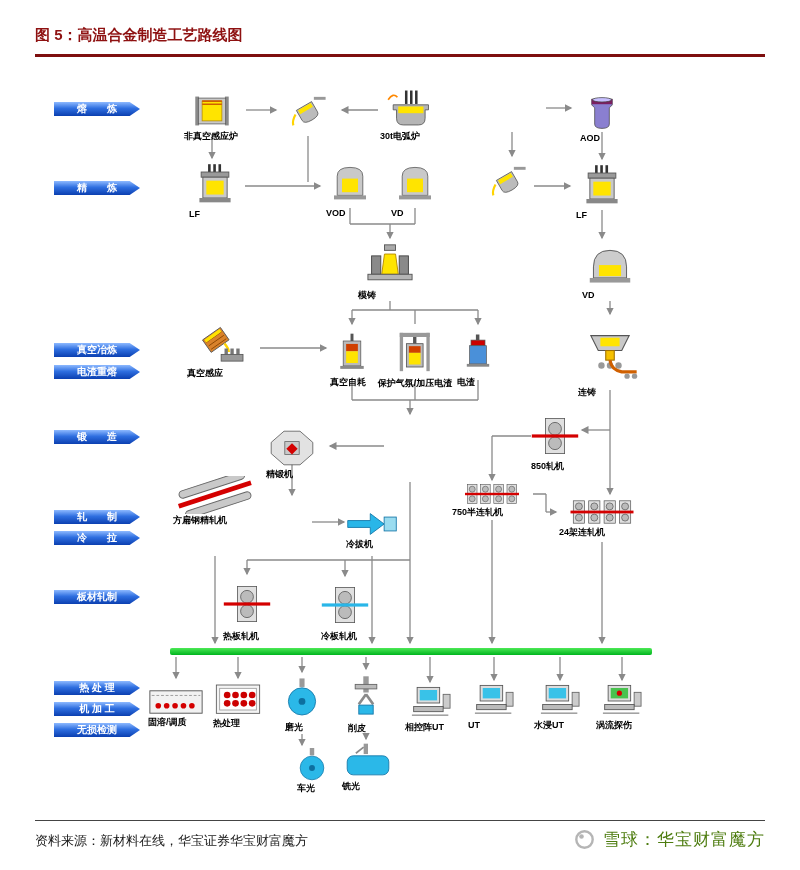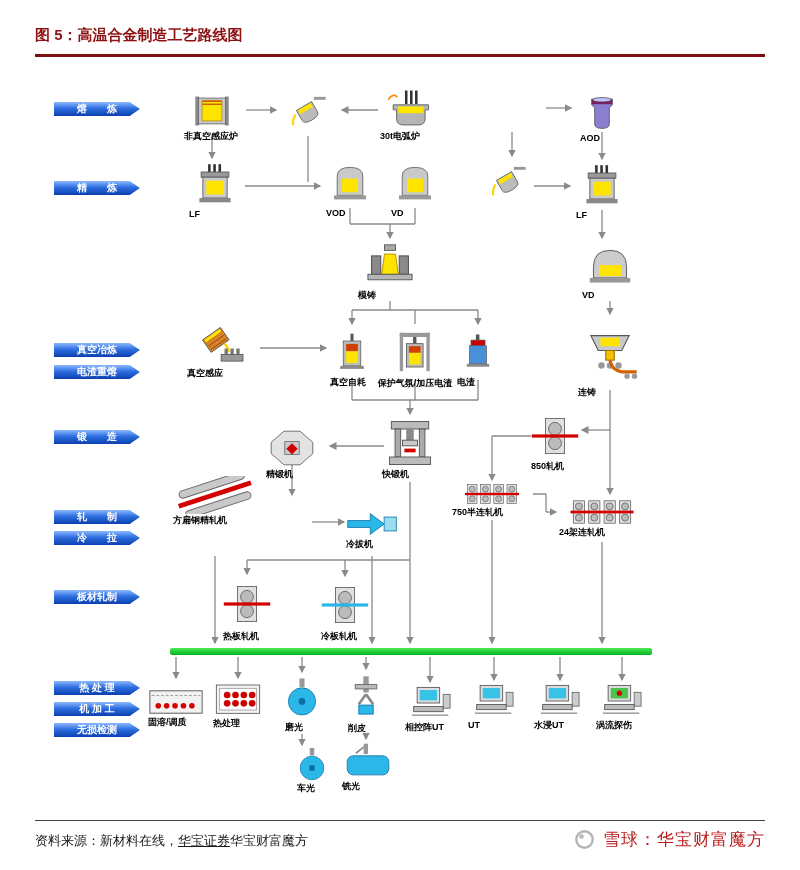--- a/index.html
+++ b/index.html
@@ -12,23 +12,23 @@
     background:linear-gradient(180deg,#8db9ff 0%,#2f6fe0 45%,#0b3fb0 100%);
     clip-path:polygon(0 0,88% 0,100% 50%,88% 100%,0 100%);}
   .n{position:absolute;transform:translateX(-50%);}
   .n .lbl{font-size:9px;line-height:1.2;font-weight:bold;white-space:nowrap;color:#000;margin-top:1px;}
   .ic{display:block;margin:0 auto;}
   #wires{position:absolute;left:0;top:0;}
   .greenbar{position:absolute;left:170px;top:648px;width:482px;height:7px;
     background:linear-gradient(180deg,#4ce956,#00b41e);border-radius:2px;}
   .footline{position:absolute;left:35px;top:820px;width:730px;height:1px;background:#444;}
   .source{position:absolute;left:35px;top:832px;font-size:13px;color:#1a1a1a;}
-  .source a{color:#1a1a1a;text-decoration:underline;cursor:pointer;}
+  .source a{color:#1a1a1a;cursor:pointer;}
   .watermark{position:absolute;right:35px;top:828px;display:flex;align-items:center;gap:8px;
-    font-size:17px;color:#b91c1c;letter-spacing:1px;}
+    font-size:17px;color:#4d7c0f;letter-spacing:1px;}
 </style>
 </head>
 <body>
 
 <div class="canvas">
 
   <svg width="0" height="0" style="position:absolute" aria-hidden="true">
     <defs>
       <symbol id="sy-ind" viewBox="0 0 60 50">
         <rect x="8" y="6" width="5" height="38" fill="#8a8a8a"></rect>
@@ -408,26 +408,20 @@
       </svg>
       <div class="lbl">连铸</div>
     </div>
 
   <div class="n" style="left:292px;top:428px">
       <svg class="ic" width="52" height="40">
         <use href="#sy-oct"></use>
       </svg>
       <div class="lbl">精锻机</div>
     </div>
-  <div class="n" style="left:410px;top:418px">
-      <svg class="ic" width="56" height="50">
-        <use href="#sy-press"></use>
-      </svg>
-      <div class="lbl">快锻机</div>
-    </div>
   <div class="n" style="left:555px;top:412px">
       <svg class="ic" width="48" height="48">
         <use href="#sy-mill"></use>
       </svg>
       <div class="lbl">850轧机</div>
     </div>
 
   <div class="n" style="left:492px;top:482px">
       <svg class="ic" width="80" height="24">
         <use href="#sy-tan"></use>

